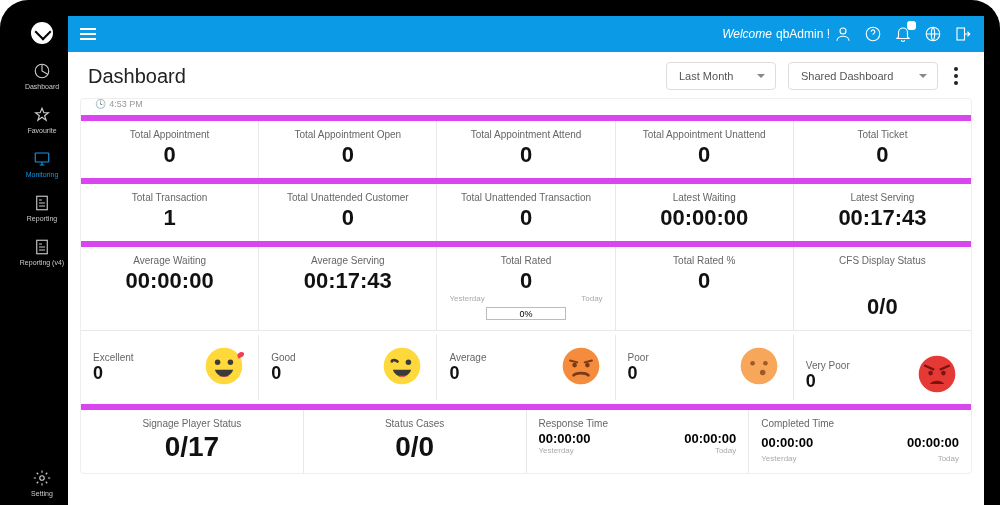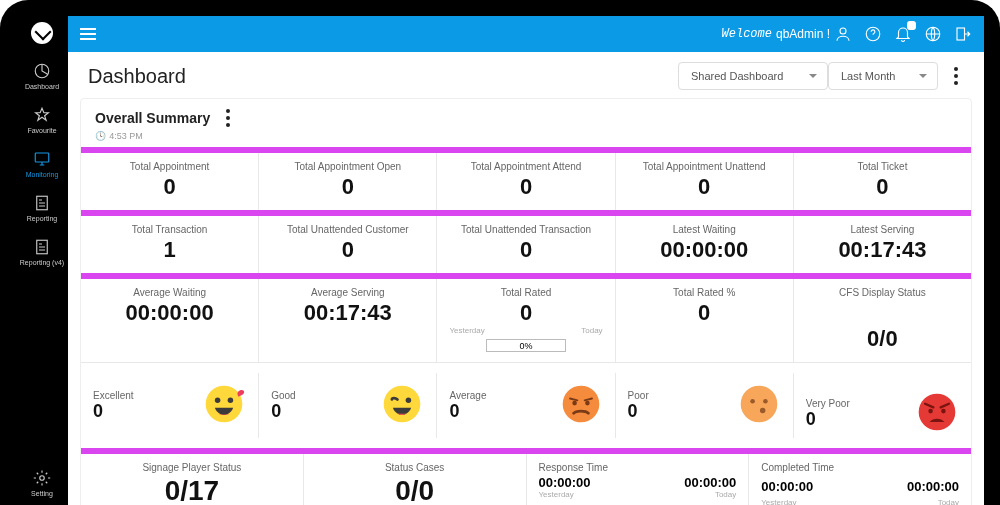--- a/index.html
+++ b/index.html
@@ -22,21 +22,21 @@
   .ico svg{width:18px;height:18px;stroke:#ccc;fill:none;stroke-width:1.5;}
 
   
   .main{flex:1;display:flex;flex-direction:column;overflow:hidden;}
 
   
   .topbar{height:36px;background:#0b9ae6;color:#fff;display:flex;align-items:center;padding:0 12px;font-size:13px;}
   .hamburger{display:flex;flex-direction:column;gap:3px;cursor:pointer;}
   .hamburger span{width:16px;height:2px;background:#fff;}
   .topbar .spacer{flex:1;}
-  .welcome{font-style:italic;margin-right:4px;font-size:12px;font-family:Liberation Mono, monospace;}
+  .welcome{font-style:italic;margin-right:4px;font-size:12px;}
   .top-icons{display:flex;align-items:center;gap:12px;margin-left:4px;}
   .ticn{width:18px;height:18px;position:relative;cursor:pointer;}
   .ticn svg{width:18px;height:18px;stroke:#fff;fill:none;stroke-width:1.5;}
   .badge{position:absolute;top:-4px;right:-4px;width:9px;height:9px;border-radius:3px;background:#fff;color:#0b9ae6;font-size:6px;display:flex;align-items:center;justify-content:center;}
 
   
   .page-head{padding:10px 20px 8px;display:flex;align-items:center;}
   .page-head h1{font-size:20px;font-weight:500;color:#222;}
   .page-head .spacer{flex:1;}
   .select{border:1px solid #ddd;border-radius:4px;height:28px;font-size:11px;color:#555;padding:0 26px 0 12px;background:#fff;position:relative;display:flex;align-items:center;min-width:110px;cursor:pointer;}
@@ -54,21 +54,21 @@
   .card-sub{font-size:9px;color:#999;padding:0 14px 6px;display:flex;align-items:center;gap:3px;}
 
   .kpi-row{display:flex;border-top:6px solid #d946ef;}
   .kpi{flex:1;border-right:1px solid #e8e8e8;padding:8px 12px 10px;display:flex;flex-direction:column;align-items:center;}
   .kpi:last-child{border-right:none;justify-content:space-between;}
   .kpi .lbl{font-size:10px;color:#666;margin-bottom:2px;text-align:center;}
   .kpi .val{font-size:22px;font-weight:700;color:#111;}
   .kpi .sub{font-size:8px;color:#aaa;display:flex;justify-content:space-between;width:100%;}
   .progress{width:80px;height:13px;border:1px solid #bbb;font-size:9px;display:flex;align-items:center;justify-content:center;margin-top:4px;}
 
-  .rating-row{display:flex;border-top:1px solid #e8e8e8;padding:10px 0;}
+  .rating-row{display:flex;border-top:1px solid #e8e8e8;padding:4px 0;}
   .rating{flex:1;border-right:1px solid #e8e8e8;padding:0 12px;display:flex;align-items:center;gap:8px;}
   .rating:last-child{border-right:none;margin-top:17px;}
   .rating .txt{display:flex;flex-direction:column;}
   .rating .rlbl{font-size:10px;color:#666;}
   .rating .rval{font-size:18px;font-weight:700;color:#111;}
   .rating .face{margin-left:auto;}
 
   .row2 .kpi .val{font-size:28px;}
 
   
@@ -177,44 +177,35 @@
         <div class="ticn"><svg viewBox="0 0 24 24">
               <rect x="4" y="4" width="10" height="16"></rect>
               <path d="M14 12h7M18 9l3 3-3 3"></path>
             </svg></div>
       </div>
     </div>
 
     <div class="page-head">
       <h1>Dashboard</h1>
       <div class="spacer"></div>
+      <div class="select">
+          <span>Last Month</span>
+        </div>
       <div class="select wide">
           <span>Shared Dashboard</span>
         </div>
-      <div class="select">
-          <span>Last Month</span>
-        </div>
       <div class="dots">
           <span></span>
           <span></span>
           <span></span>
         </div>
     </div>
 
     <div class="content">
       <div class="card">
-        <div class="card-head">
-          <h2>Overall Summary</h2>
-          <div class="spacer"></div>
-          <div class="dots">
-              <span></span>
-              <span></span>
-              <span></span>
-            </div>
-        </div>
         <div class="card-sub">
           <span>🕓</span>
           <span>4:53 PM</span>
         </div>
 
         <div class="kpi-row">
           <div class="kpi">
               <span class="lbl">Total Appointment</span>
               <span class="val">0</span>
             </div>

